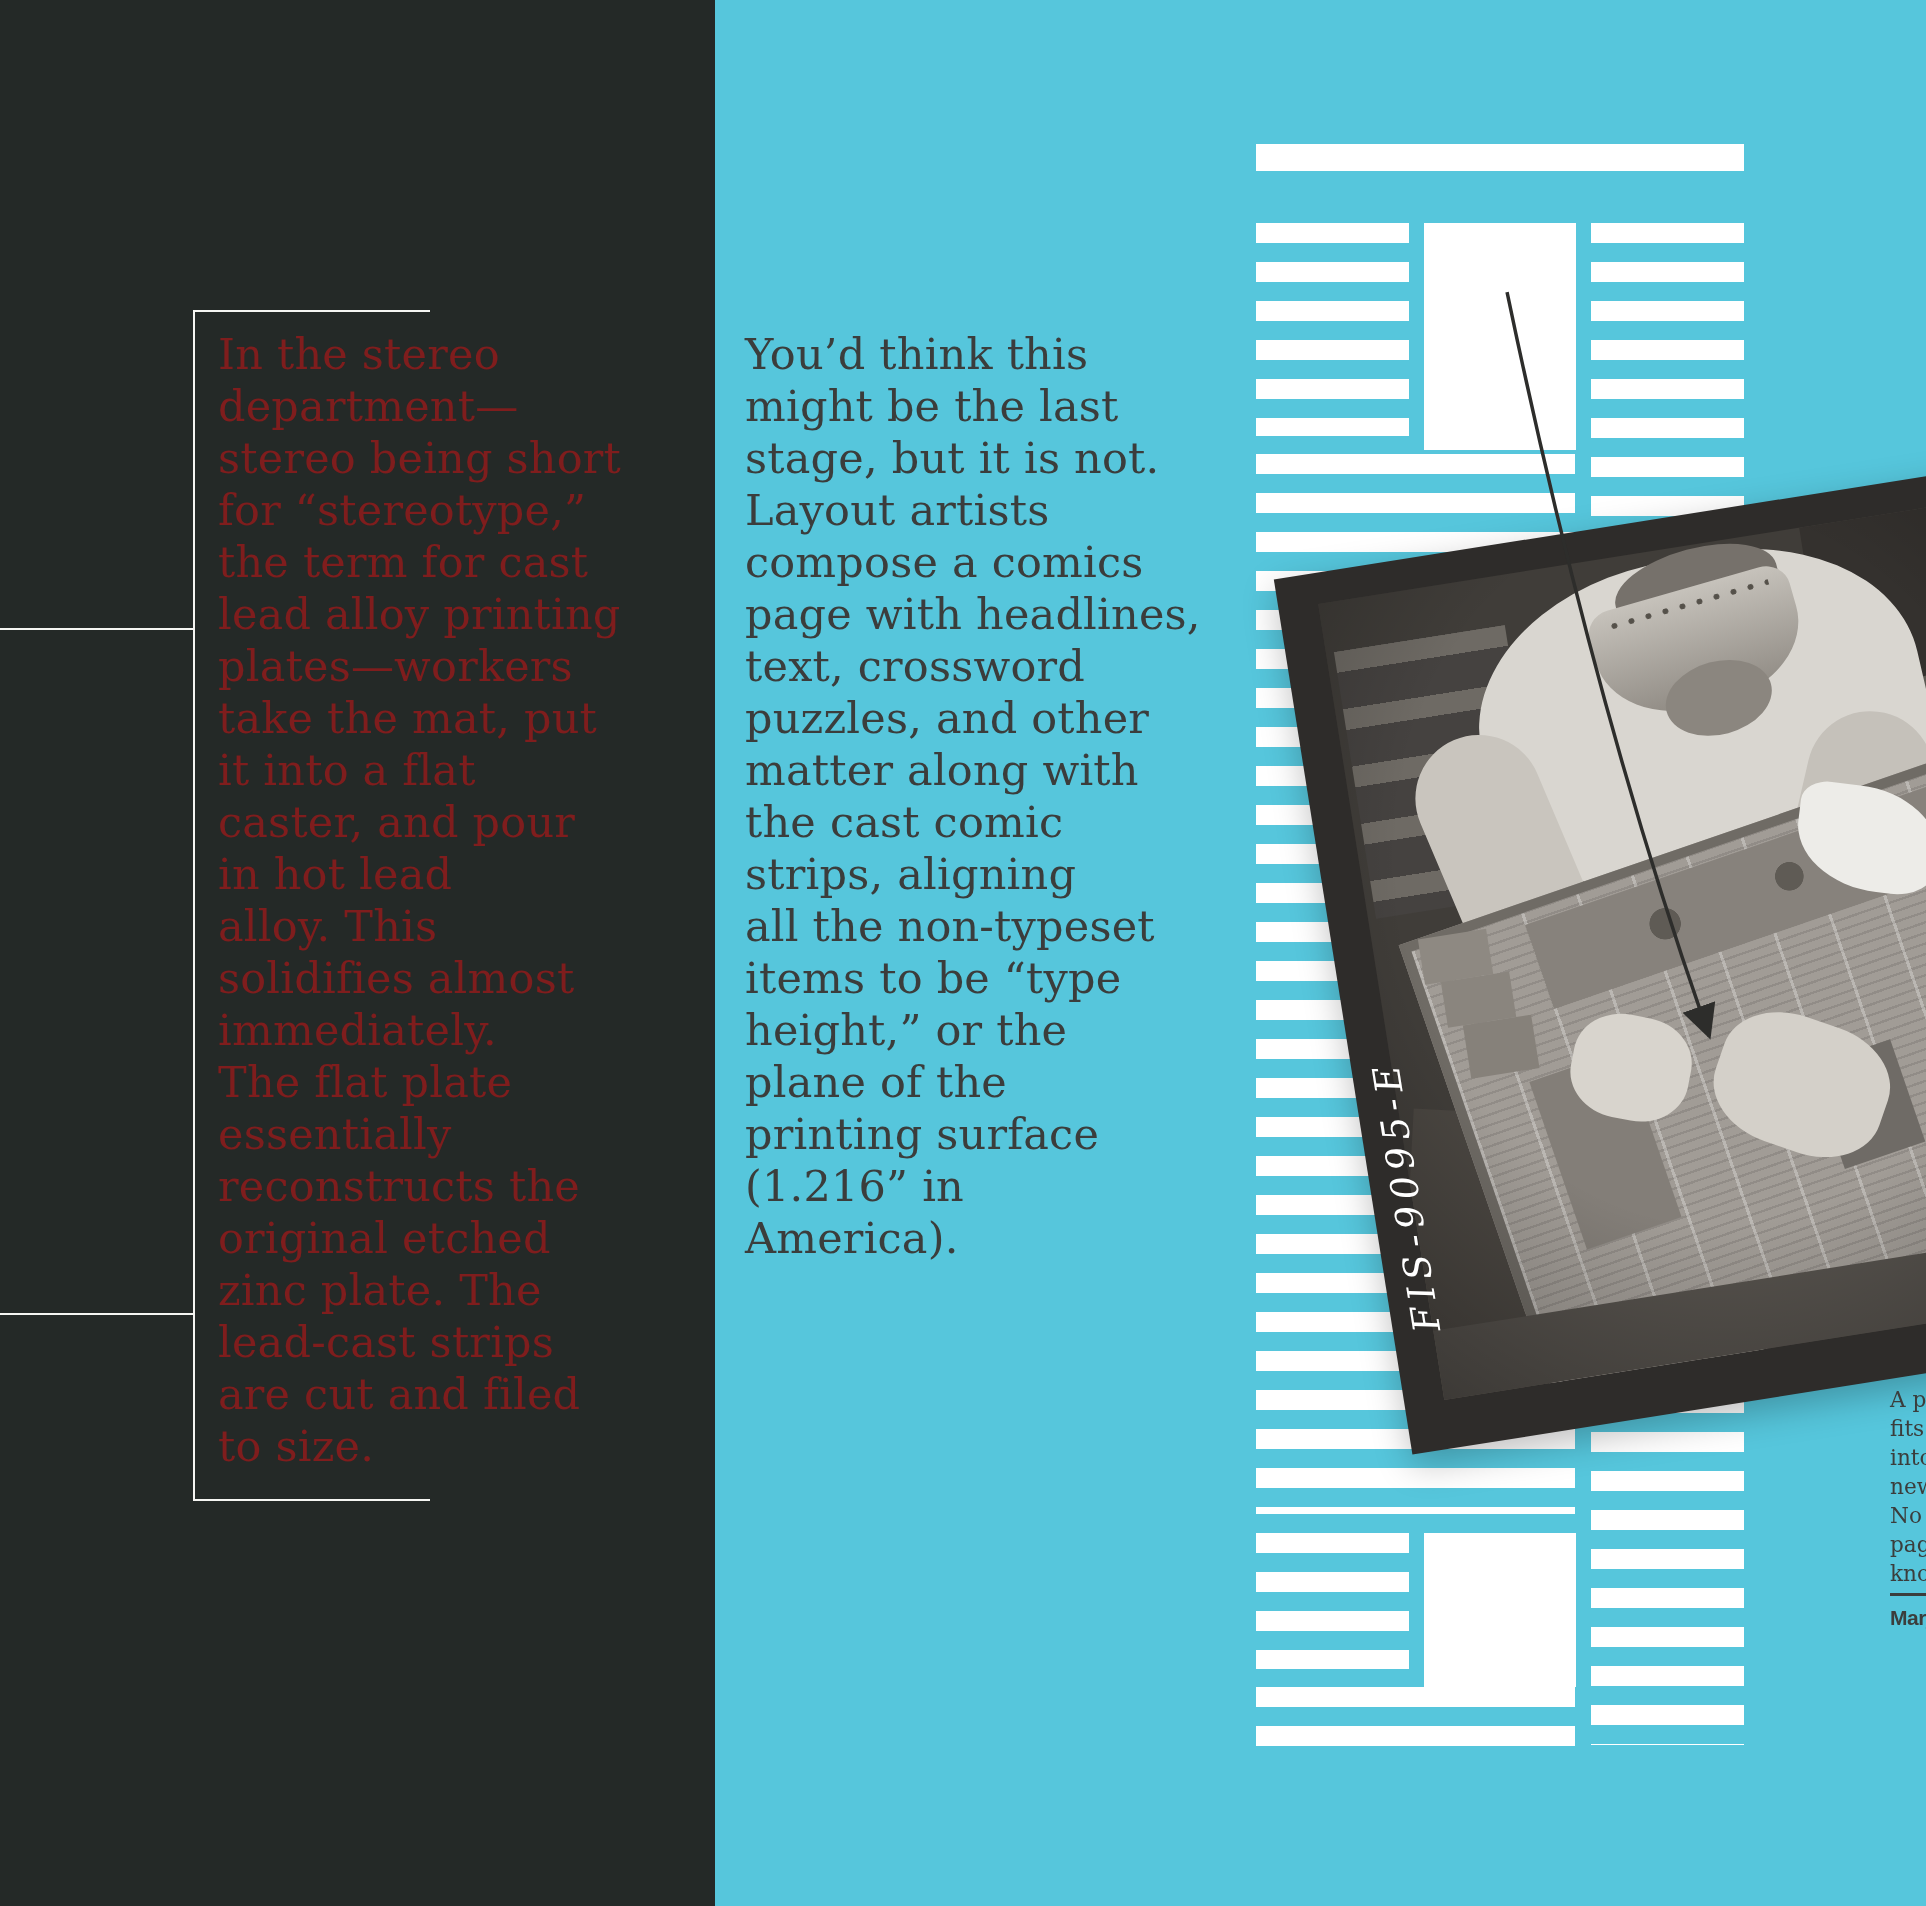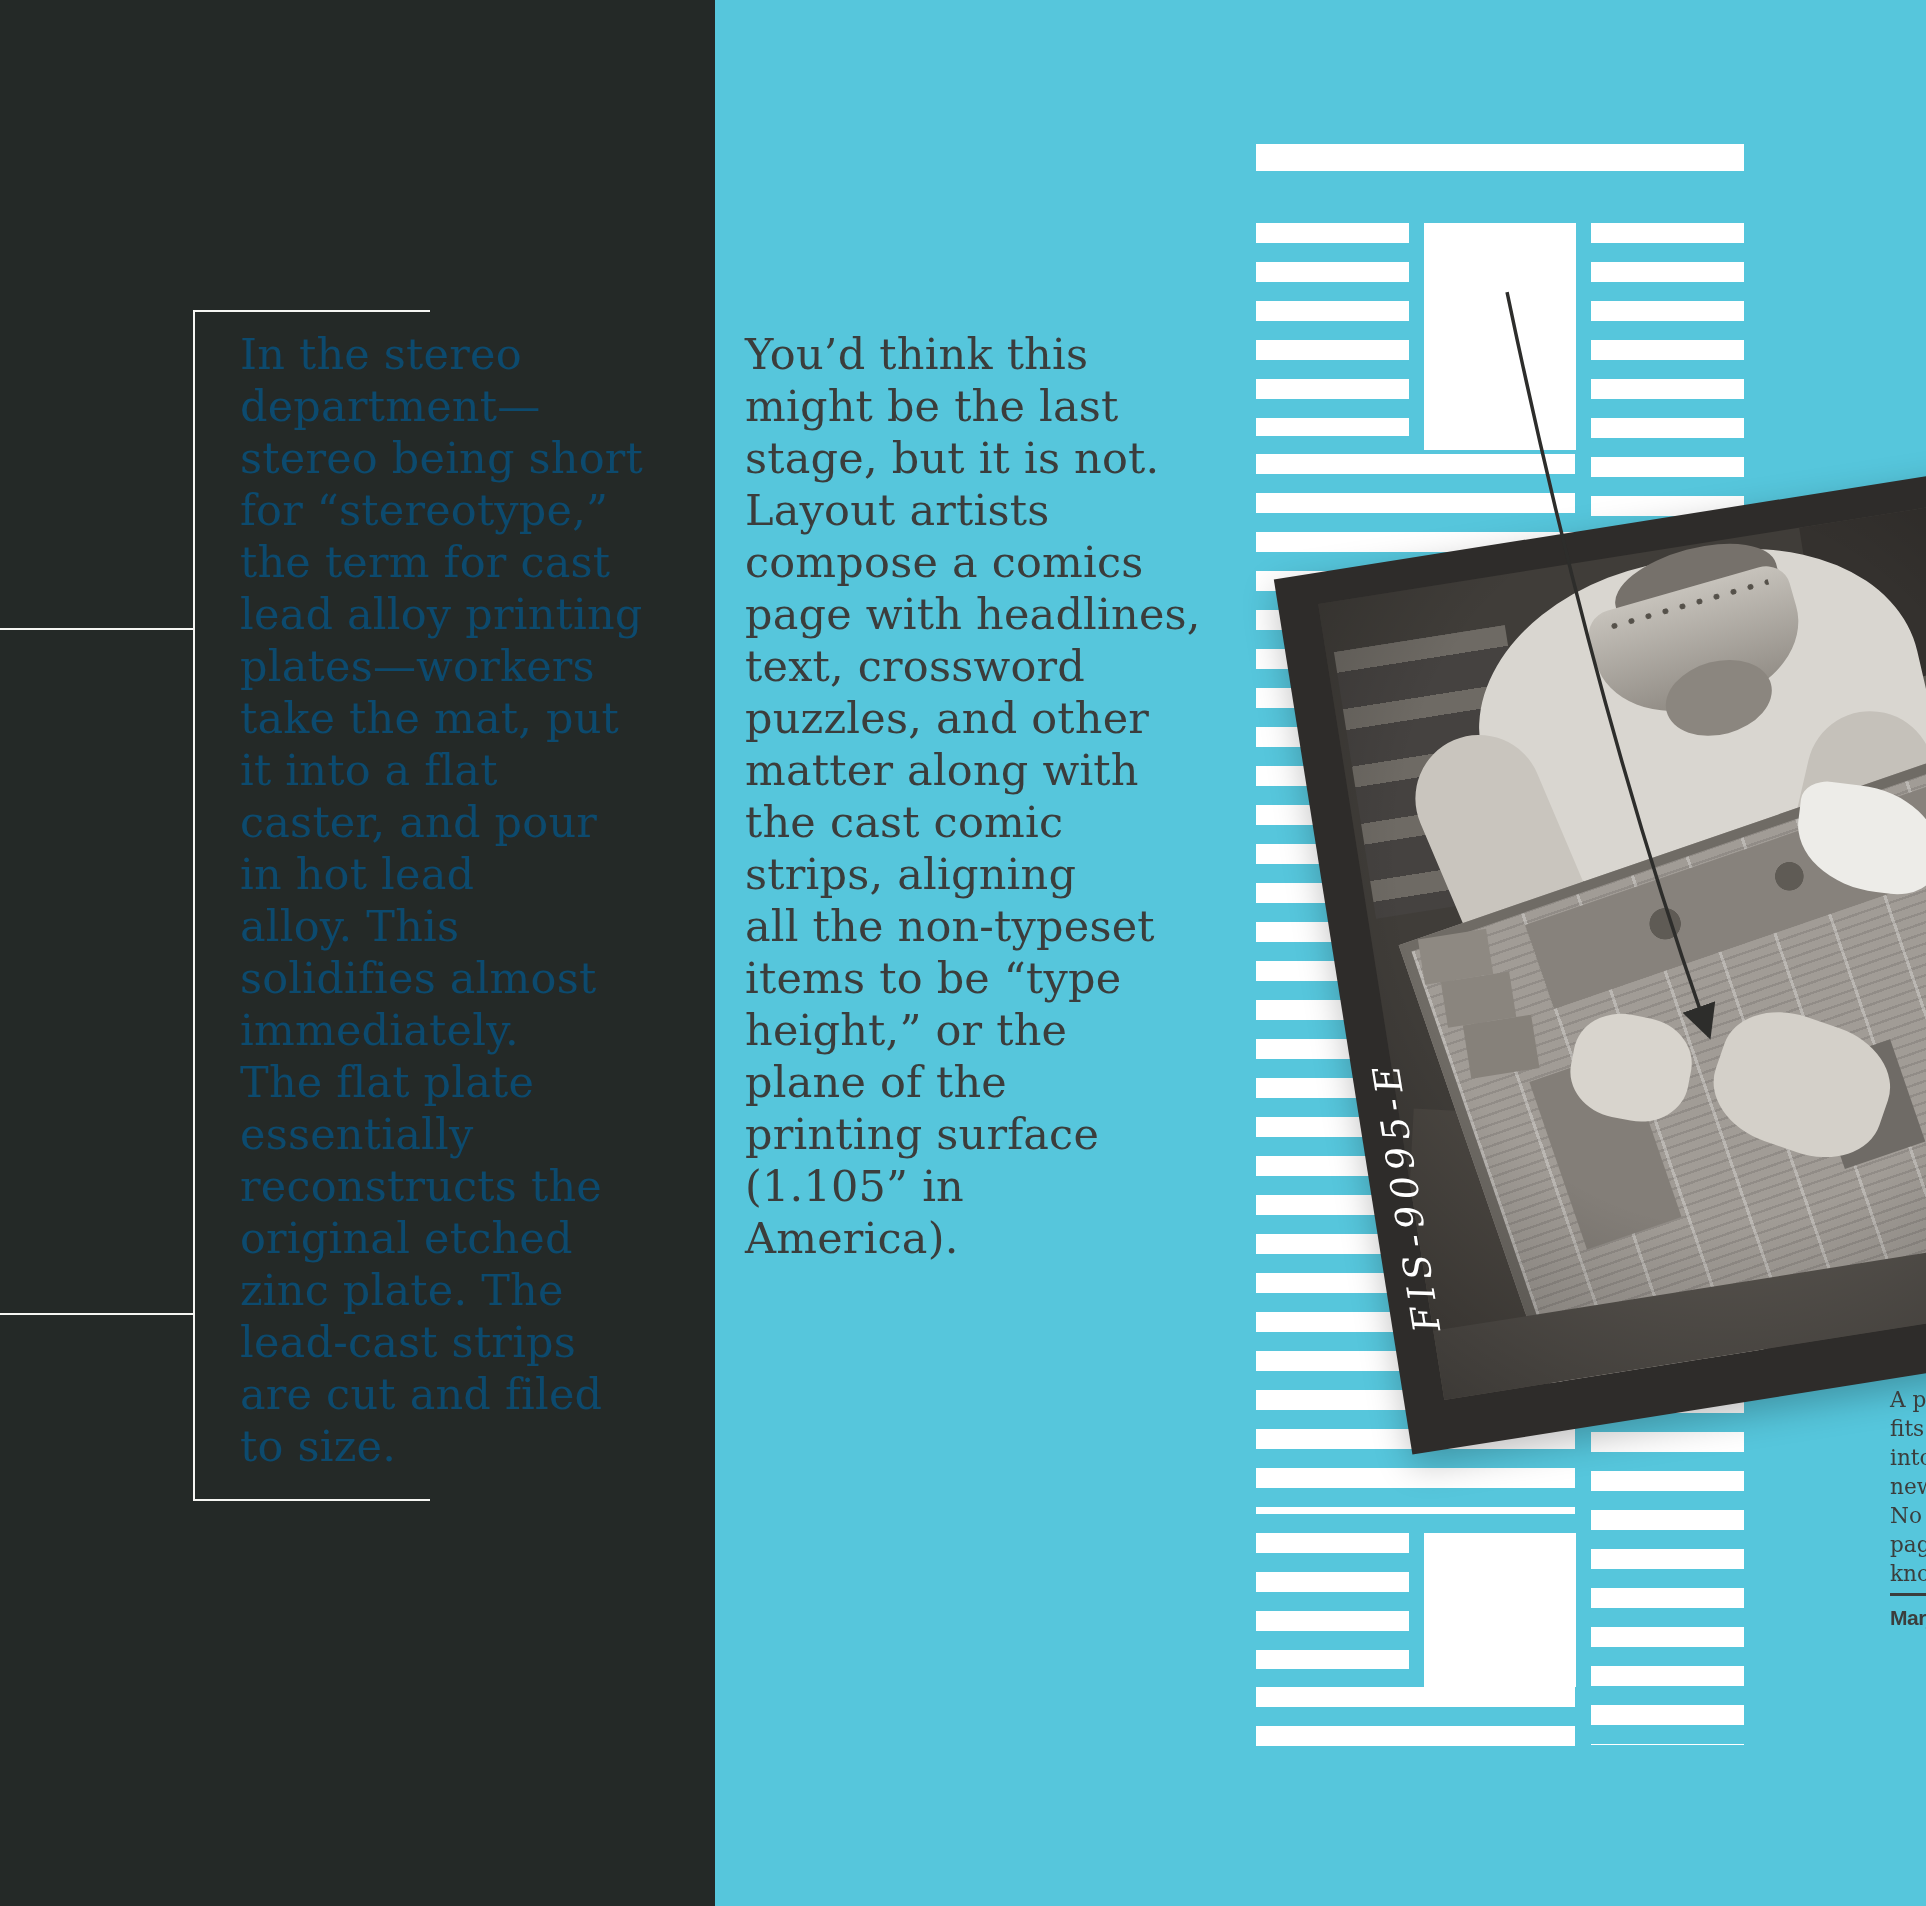--- a/index.html
+++ b/index.html
@@ -10,21 +10,21 @@
   
   .left-panel{left:0;top:0;width:715px;height:1907px;background:#242927;}
   .wline{background:#F5F5F2;}
   .frame-left{left:193px;top:310px;width:2.3px;height:1190px;}
   .frame-top{left:193px;top:310px;width:237px;height:2.3px;}
   .frame-bottom{left:193px;top:1499px;width:237px;height:2.3px;}
   .tick-1{left:0;top:628px;width:195px;height:2.3px;}
   .tick-2{left:0;top:1313px;width:195px;height:2.3px;}
 
   .body-text{white-space:pre-line;font-size:43px;line-height:52px;letter-spacing:0.2px;}
-  .body-left{left:240px;top:328px;width:482px;color:#0c4a6e;}
+  .body-left{left:218px;top:328px;width:482px;color:#7f1d1d;}
   .body-right{left:745px;top:328px;width:518px;color:#3B3D3C;}
 
   
   .np{background:#FFFFFF;}
   .stripes{background-image:repeating-linear-gradient(to bottom,#FFFFFF 0 20px,rgba(0,0,0,0) 20px 39px);}
   .np-headline{left:1256px;top:144px;width:488px;height:27px;}
   .np-colL-A{left:1256px;top:223px;width:153px;height:213px;}
   .np-boxA{left:1424px;top:223px;width:152px;height:227px;}
   .np-colR{left:1591px;top:223px;width:153px;height:1522px;}
   .np-wideB{left:1256px;top:454px;width:319px;height:1060px;}
@@ -139,21 +139,21 @@
 text, crossword
 puzzles, and other
 matter along with
 the cast comic
 strips, aligning
 all the non-typeset
 items to be “type
 height,” or the
 plane of the
 printing surface
-(1.105” in
+(1.216” in
 America).</div>
 
   <div class="abs np np-headline"></div>
   <div class="abs stripes np-colL-A"></div>
   <div class="abs np np-boxA"></div>
   <div class="abs stripes np-colR"></div>
   <div class="abs stripes np-wideB"></div>
   <div class="abs stripes np-colL-C"></div>
   <div class="abs np np-boxC"></div>
   <div class="abs stripes np-wideD"></div>

